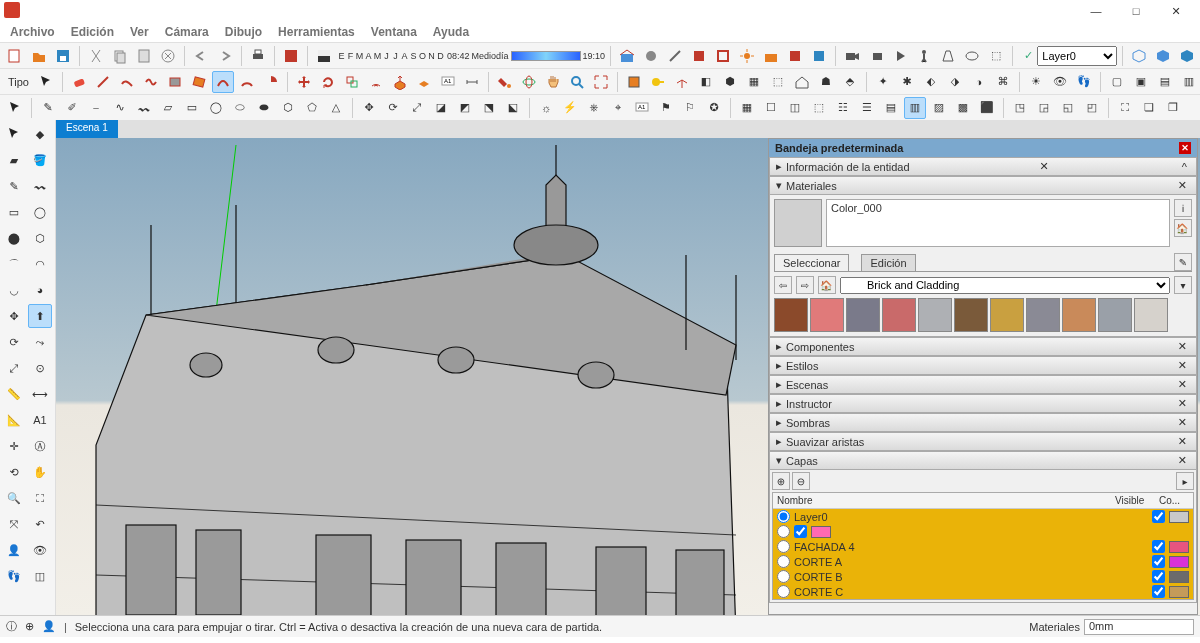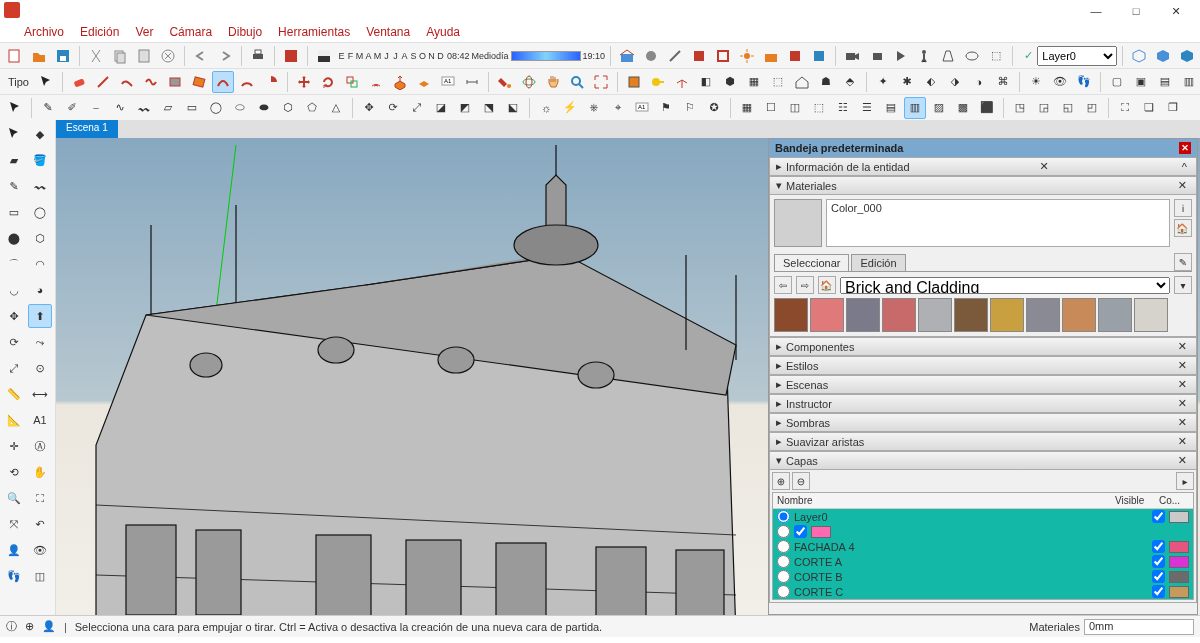--- a/index.html
+++ b/index.html
@@ -1,20 +1,20 @@
 <!DOCTYPE html>
 <html><head>
 <meta charset="utf-8">
 <style>
 * { margin:0; padding:0; box-sizing:border-box; font-family:"Segoe UI",Tahoma,sans-serif; }
 body { width:1200px; height:643px; background:#fff; overflow:hidden; font-size:11px; color:#333; }
 .titlebar { height:22px; display:flex; align-items:center; justify-content:flex-end; padding:0 4px; background:#fff; }
 .titlebar .app-icon { position:absolute; left:4px; top:2px; width:16px; height:16px; background:#d13c2a; border-radius:2px; }
 .winbtn { width:40px; height:22px; display:flex; align-items:center; justify-content:center; cursor:pointer; }
-.menubar { height:20px; display:flex; gap:4px; padding:0 18px; align-items:center; background:#fff; color:#b91c1c; font-size:12px; }
+.menubar { height:20px; display:flex; gap:4px; padding:0 4px; align-items:center; background:#fff; color:#737373; font-size:12px;font-weight:bold; }
 .menubar .mitem { padding:2px 6px; cursor:pointer; }
 .toolbar-row { height:26px; display:flex; align-items:center; gap:2px; padding:2px 4px; background:#f5f5f5; border-top:1px solid #e0e0e0; }
 .tbrow3label { padding:0 4px; color:#333; }
 .tbtn { width:22px; height:22px; display:flex; align-items:center; justify-content:center; cursor:pointer; border:1px solid transparent; border-radius:2px; flex-shrink:0; }
 .tbtn.active { background:#bbdefb; border-color:#64b5f6; }
 .sep { width:1px; height:20px; background:#ccc; margin:0 3px; flex-shrink:0; }
 .time-bar { display:flex; align-items:center; gap:2px; font-size:9px; }
 .months { display:flex; }
 .months span { width:9px; text-align:center; }
 .time-grad { width:70px; height:10px; background:linear-gradient(90deg,#2962ff,#81d4fa,#2962ff); border:1px solid #999; }
@@ -32,28 +32,28 @@
 .tray-title .tx { color:#fff; background:#c00; width:12px; height:12px; display:flex; align-items:center; justify-content:center; cursor:pointer; font-size:9px; }
 .panel-hdr { background:linear-gradient(#f4f4f4,#dadada); border:1px solid #aaa; padding:2px 6px; display:flex; align-items:center; cursor:pointer; }
 .panel-hdr .arrow { width:10px; }
 .panel-hdr .px { margin-left:auto; cursor:pointer; font-size:11px; padding:0 3px; }
 .panel-body { border:1px solid #aaa; border-top:none; background:#f0f0f0; padding:4px; }
 .mat-preview { display:flex; gap:4px; }
 .mat-thumb-big { width:48px; height:48px; background:#d0d0d0; border:1px solid #999; }
 .mat-name-box { flex:1; border:1px solid #aaa; background:#fff; padding:2px 4px; height:48px; }
 .mat-side-btns { display:flex; flex-direction:column; gap:2px; }
 .sbtn { width:18px; height:18px; border:1px solid #aaa; background:#eee; display:flex; align-items:center; justify-content:center; cursor:pointer; font-size:10px; }
-.mat-tabs { margin-top:6px; display:flex; gap:0; border-bottom:1px solid #999; align-items:center; }
+.mat-tabs { margin-top:6px; display:flex; gap:10px; border-bottom:1px solid #999; align-items:center; }
 .mat-tab { padding:2px 8px; border:1px solid #999; border-bottom:none; background:#ddd; cursor:pointer; margin-bottom:-1px; margin-right:2px; }
 .mat-tab.active { background:#f0f0f0; }
 .mat-nav { display:flex; gap:4px; margin-top:4px; align-items:center; }
-.mat-nav select { flex:1; height:17px; font-size:16px; }
+.mat-nav select { flex:1; height:17px; font-size:11px;padding-left:22px; }
 .swatch-row { display:flex; flex-wrap:wrap; gap:2px; margin-top:4px; }
 .swatch { width:34px; height:34px; border:1px solid #888; cursor:pointer; }
-.layer-body { background:#14b8a6; max-height:110px; overflow-y:auto; border:1px solid #aaa; }
+.layer-body { background:#eab308; max-height:110px; overflow-y:auto; border:1px solid #aaa; }
 .layer-hdr-row { display:flex; font-size:10px; background:#f4f4f4; border-bottom:1px solid #ccc; padding:2px 4px; }
 .layer-hdr-row .ln { flex:1; }
 .layer-row { display:flex; align-items:center; gap:4px; padding:1px 4px; font-size:11px; }
 .layer-row input[type=radio], .layer-row input[type=checkbox] { margin:0; }
 .lname { flex:1; }
 .color-chip { width:20px; height:12px; border:1px solid #666; }
 .statusbar { height:22px; display:flex; align-items:center; gap:8px; padding:0 6px; background:#f5f5f5; border-top:1px solid #ccc; font-size:11px; }
 .statusbar .sb-right { margin-left:auto; display:flex; align-items:center; gap:4px; }
 .sb-field { background:#fff; border:1px solid #aaa; width:110px; height:16px; padding:0 4px; }
 svg { width:16px; height:16px; }

